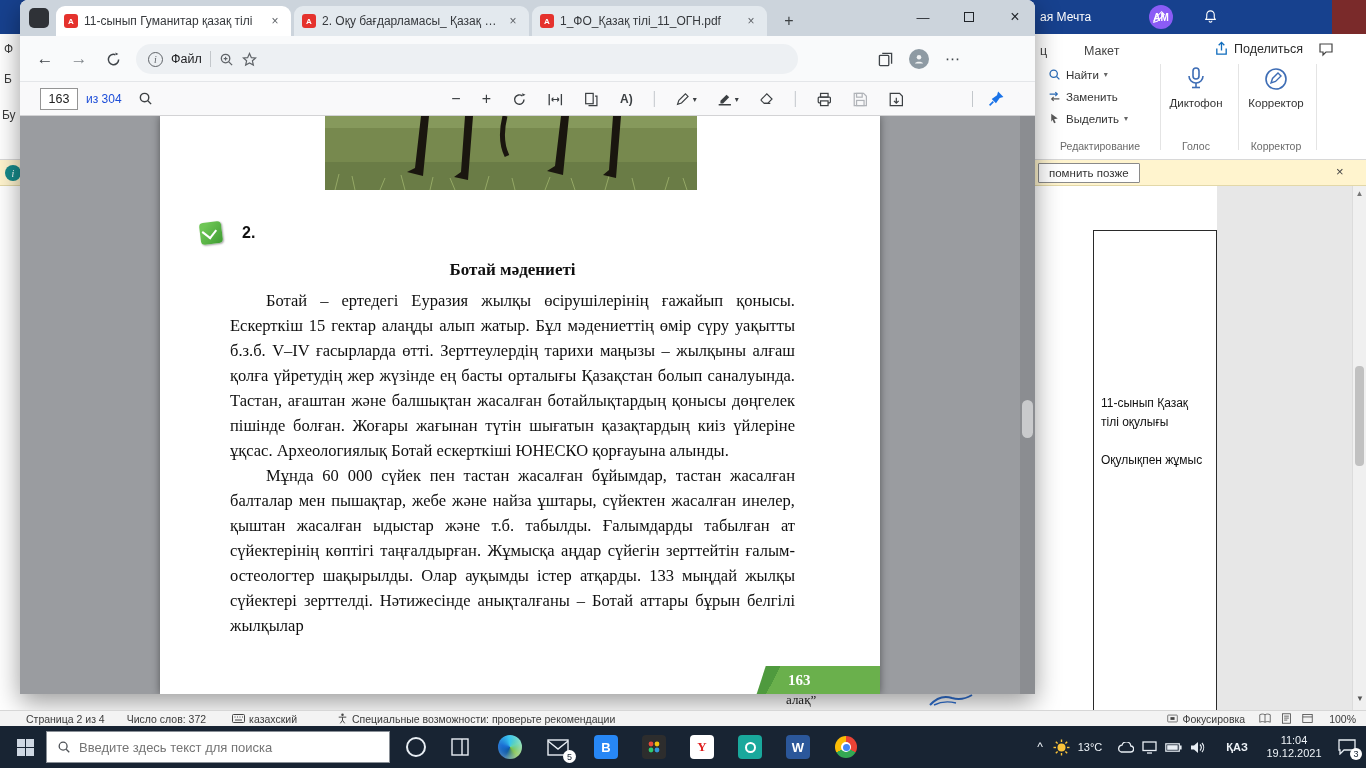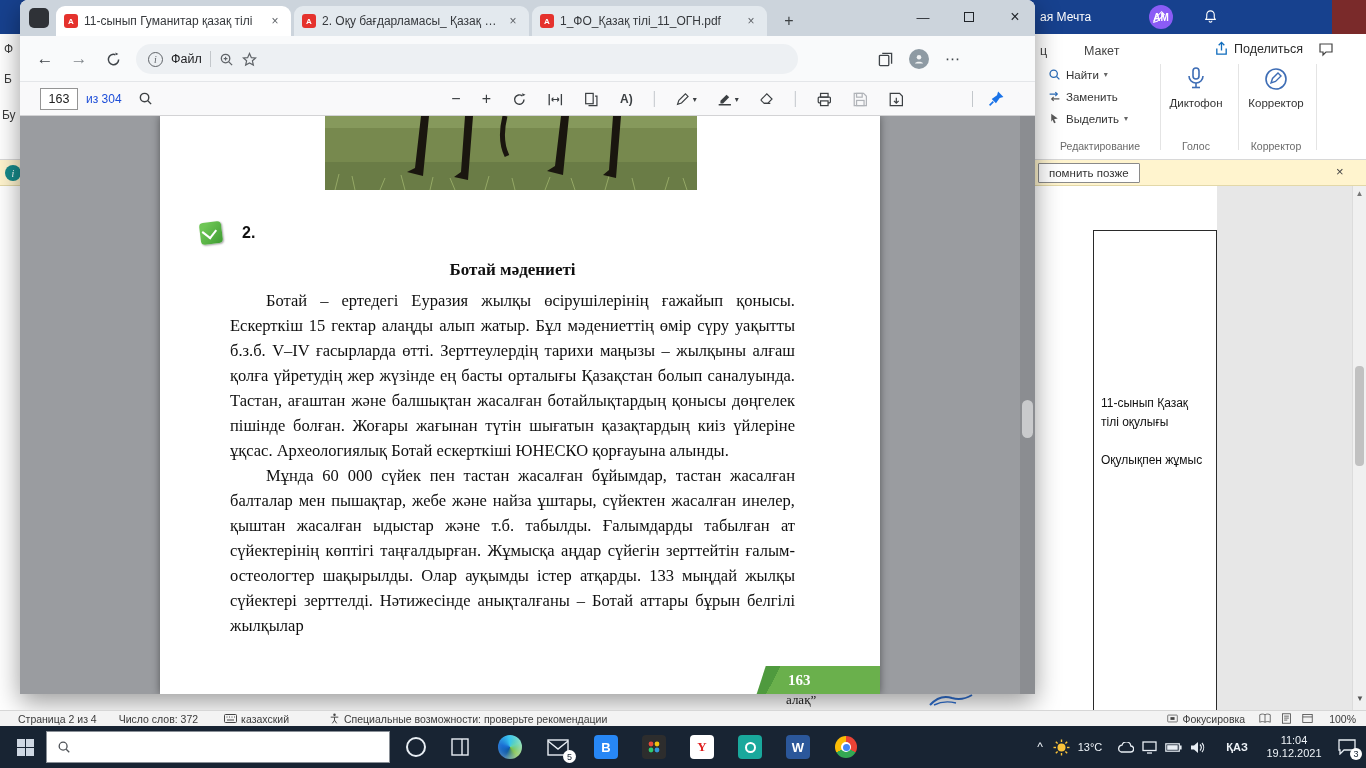--- a/index.html
+++ b/index.html
@@ -190,21 +190,21 @@
         </svg>
       </span>
     <div class="word-scroll">
       <div style="padding-top:3px">▲</div>
       <div class="abs" style="left:2px;top:180px;width:9px;height:100px;background:#c1c1c1;border-radius:4px"></div>
       <div class="abs" style="left:0;top:508px;width:14px;color:#555">▼</div>
     </div>
   </div>
 
   <div class="word-status">
-    <div class="ws-item" style="margin-left:18px">Страница 2 из 4</div>
+    <div class="ws-item" style="margin-left:26px">Страница 2 из 4</div>
     <div class="ws-item" style="margin-left:22px">Число слов: 372</div>
     <div class="ws-item" style="margin-left:26px">
       <span>
           <svg width="13" height="9" viewBox="0 0 13 9">
             <rect x="0.5" y="0.5" width="12" height="8" rx="1" fill="none" stroke="#444"></rect>
             <path d="M2.5 3h1M5 3h1M7.5 3h1M10 3h1M3 6h7" stroke="#444"></path>
           </svg>
         </span>
       <span>казахский</span>
     </div>
@@ -449,20 +449,21 @@
         </svg>
     </div>
     <div class="tb" style="left:46px;width:344px">
       <div style="width:344px;height:32px;background:#fff;border:1px solid #8a9097;display:flex;align-items:center;gap:8px;padding:0 10px">
         <span>
             <svg width="14" height="14" viewBox="0 0 16 16">
               <circle cx="7" cy="7" r="4.5" fill="none" stroke="#4d5156" stroke-width="1.5"></circle>
               <line x1="10.5" y1="10.5" x2="14" y2="14" stroke="#4d5156" stroke-width="1.5"></line>
             </svg>
           </span>
+        <input style="border: 0px; outline: 0px; flex: 1 1 0%; font-size: 13px; color: rgb(68, 68, 68); font-family: &quot;Liberation Sans&quot;, sans-serif; background: transparent;" placeholder="Введите здесь текст для поиска">
       </div>
     </div>
     <div class="tb" style="left:396px;width:40px">
         <span style="width:20px;height:20px;border:2px solid #e8eef4;border-radius:50%"></span>
       </div>
     <div class="tb" style="left:440px;width:40px">
         <svg width="18" height="18" viewBox="0 0 18 18">
           <rect x="1" y="1" width="16" height="16" fill="none" stroke="#e8eef4" stroke-width="1.4"></rect>
           <line x1="11" y1="1" x2="11" y2="17" stroke="#e8eef4" stroke-width="1.4"></line>
         </svg>

